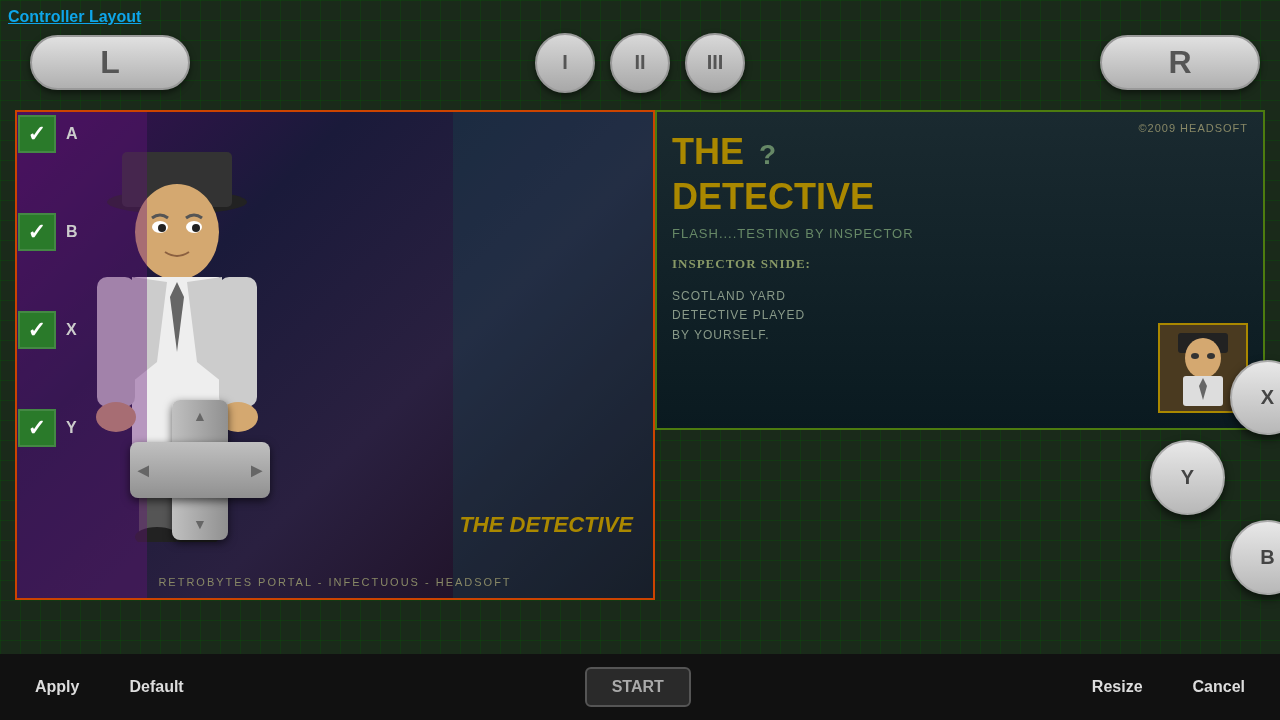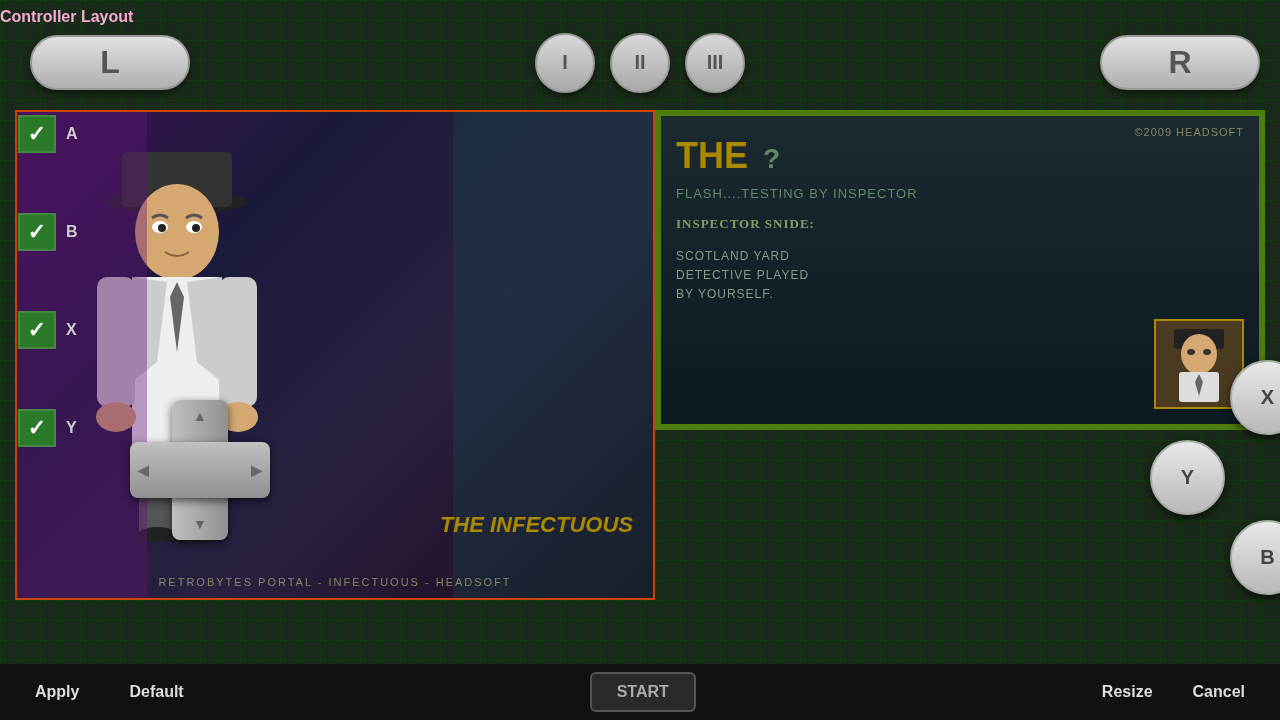--- a/index.html
+++ b/index.html
@@ -19,25 +19,26 @@
       background-image:
         linear-gradient(rgba(0,100,0,0.25) 1px, transparent 1px),
         linear-gradient(90deg, rgba(0,100,0,0.25) 1px, transparent 1px);
       background-size: 20px 20px;
     }
 
     
     .title {
       position: absolute;
       top: 8px;
-      left: 0;
-      color: #f9a8d4;
+      left: 8px;
+      color: #0ea5e9;
       font-size: 16px;
       font-weight: bold;
       z-index: 10;
+      text-decoration: underline;
     }
 
     
     .top-buttons {
       position: absolute;
       top: 35px;
       left: 0;
       right: 0;
       display: flex;
       align-items: center;
@@ -145,21 +146,21 @@
       font-style: italic;
     }
 
     
     .right-game {
       position: absolute;
       top: 110px;
       left: 655px;
       right: 15px;
       height: 320px;
-      border: 6px solid #4d7c0f;
+      border: 2px solid #4d7c0f;
       overflow: hidden;
       background: #ffffff;
     }
 
     .game-screenshot-right {
       width: 100%;
       height: 100%;
       background: linear-gradient(180deg, #1a2a30 0%, #0a1a20 100%);
       position: relative;
       padding: 15px;
@@ -336,21 +337,21 @@
     .face-btn-x { top: 0px; left: 50px; }
     .face-btn-y { top: 80px; left: -30px; }
     .face-btn-b { top: 160px; left: 50px; }
 
     
     .bottom-bar {
       position: absolute;
       bottom: 0;
       left: 0;
       right: 0;
-      height: 56px;
+      height: 66px;
       background: #111;
       display: flex;
       align-items: center;
       padding: 0 15px;
       z-index: 30;
       gap: 10px;
     }
 
     .bottom-btn {
       height: 40px;
@@ -383,20 +384,21 @@
 
     .bottom-center {
       flex: 1;
       display: flex;
       justify-content: center;
       gap: 4px;
     }
 
     .bottom-right {
       display: flex;
+      gap: 10px;
       margin-left: auto;
     }
 
     
     .detective-svg {
       position: absolute;
       left: 60px;
       top: 10px;
     }
   </style>
@@ -455,21 +457,21 @@
       <rect x="62" y="335" width="35" height="80" rx="5" fill="#555"></rect>
       <rect x="103" y="335" width="35" height="80" rx="5" fill="#555"></rect>
 
       <ellipse cx="80" cy="415" rx="22" ry="10" fill="#222"></ellipse>
       <ellipse cx="120" cy="415" rx="22" ry="10" fill="#222"></ellipse>
     </svg>
 
     <div style="position:absolute; left:0; top:0; width:130px; height:490px; background:rgba(100,20,120,0.4);"></div>
     <div style="position:absolute; right:0; top:0; width:200px; height:490px; background:rgba(20,80,80,0.3);"></div>
 
-    <div class="game-title-overlay">THE INFECTUOUS</div>
+    <div class="game-title-overlay">THE DETECTIVE</div>
     <div class="game-text-bottom">RETROBYTES PORTAL - INFECTUOUS - HEADSOFT</div>
   </div>
 </div>
 
 <div class="checkboxes">
   <div class="checkbox-row">
     <div class="checkbox-green"></div>
     <span class="checkbox-label">A</span>
   </div>
   <div class="checkbox-row">
@@ -501,20 +503,21 @@
 
 <div class="right-game">
   <div class="game-screenshot-right">
     <span class="copyright-text">©2009 HEADSOFT</span>
 
     <div>
       <div class="detective-title">
         <span>THE</span>
         <span style="color:#668866; font-size:28px; margin-left:5px;">?</span>
       </div>
+      <div class="detective-title">DETECTIVE</div>
     </div>
 
     <div class="detective-subtitle">FLASH....TESTING BY INSPECTOR</div>
 
     <div style="margin-top:15px;">
       <div style="color:#889966; font-size:13px; letter-spacing:1px; font-weight:bold;font-family:Liberation Serif, serif;">INSPECTOR SNIDE:</div>
       <div class="detective-desc">
         SCOTLAND YARD<br>DETECTIVE PLAYED<br>BY YOURSELF.
       </div>
     </div>

